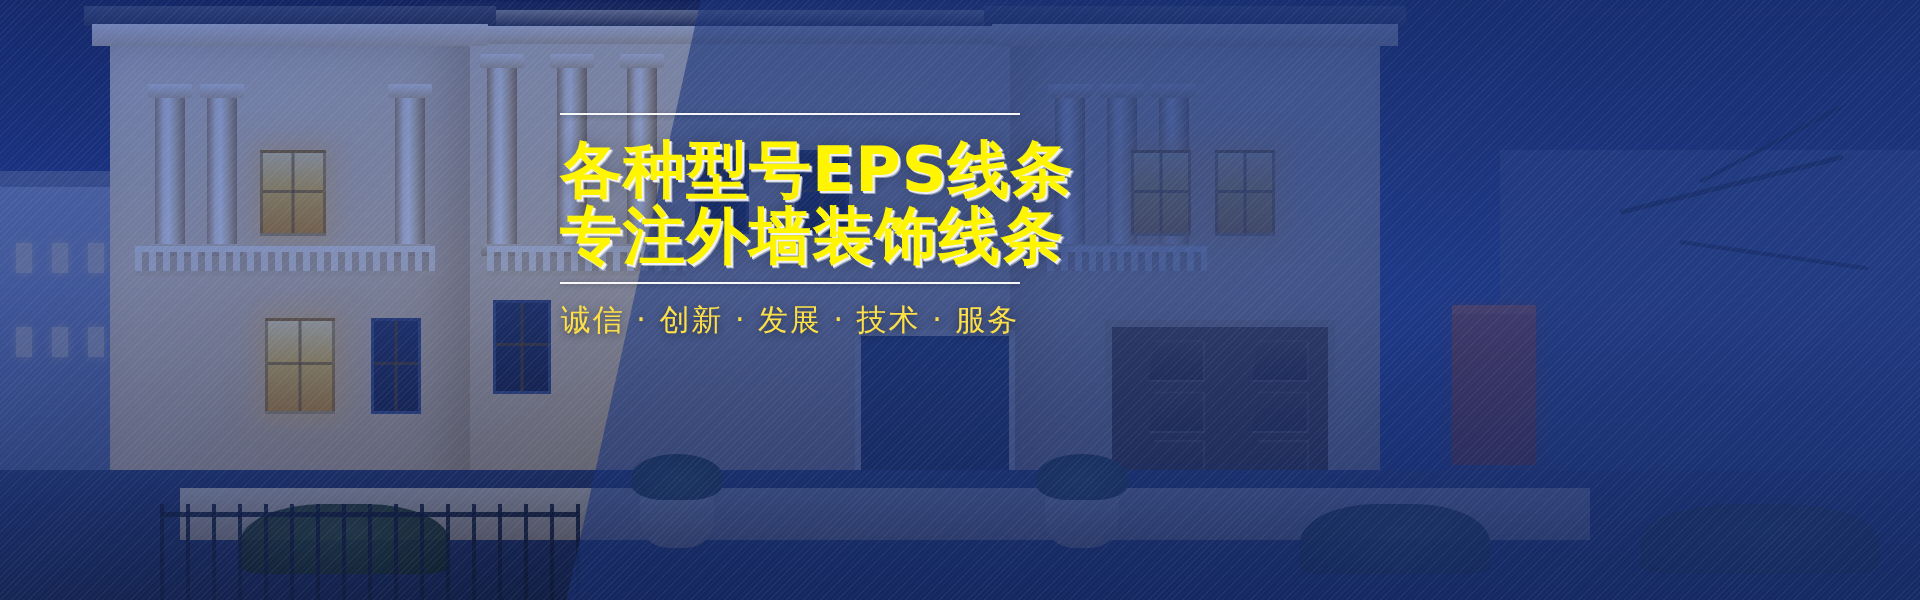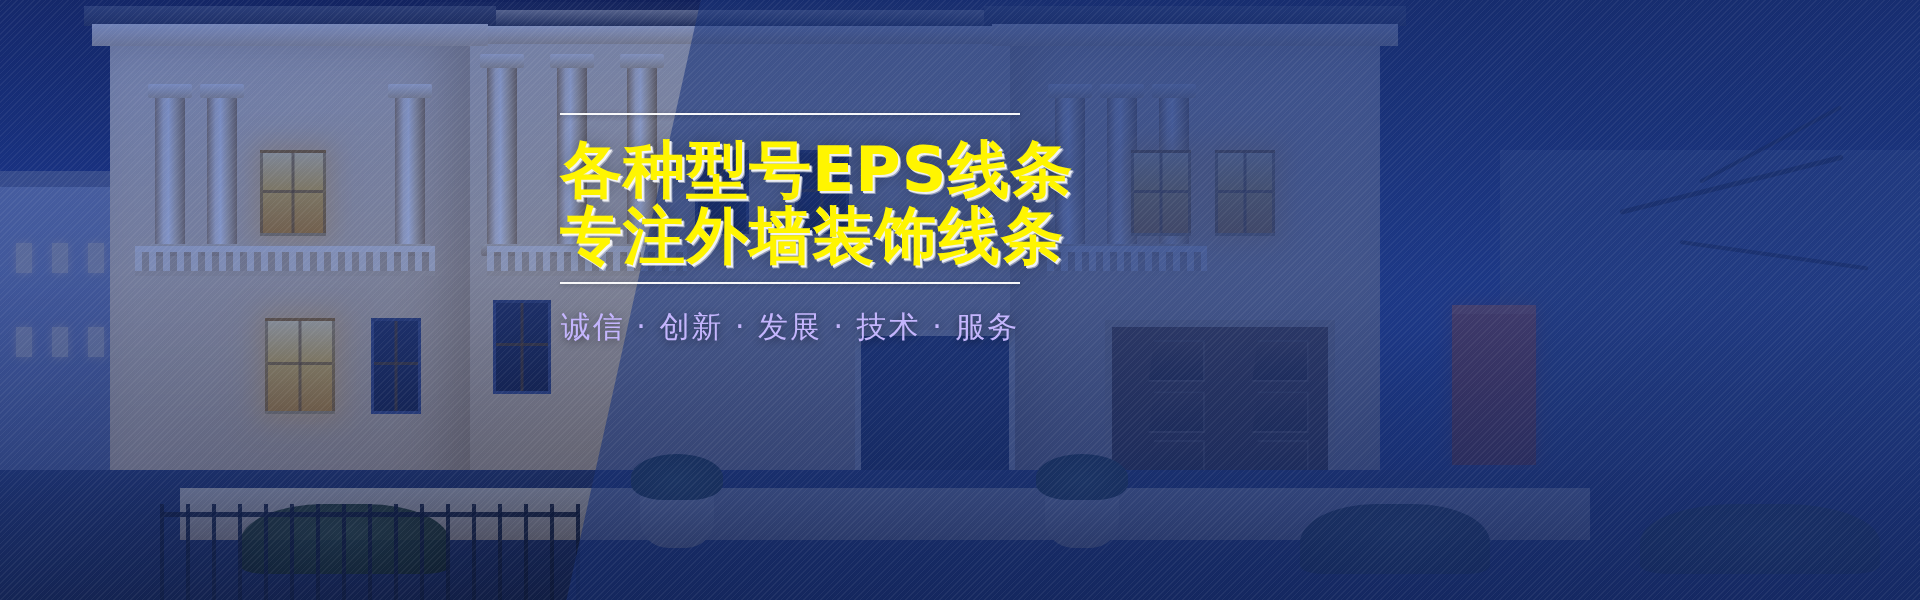--- a/index.html
+++ b/index.html
@@ -305,24 +305,24 @@
     font-weight:bold;
     color:#fff500;
     letter-spacing:1px;
     white-space:nowrap;
     text-shadow:
        2px 2px 0 rgba(255,255,255,.85),
        3px 3px 0 rgba(255,255,255,.45),
        0 0 18px rgba(0,0,0,.30);
   }
   .tagline{
-    margin-top:25px;
+    margin-top:18px;
     font-size:30px;
     line-height:1.2;
-    color:#c4b5fd;
+    color:#fde047;
     letter-spacing:2px;
     white-space:nowrap;
     text-shadow:0 2px 8px rgba(0,0,0,.45);
   }
 </style>
 </head>
 <body>
 
 <div class="stage">
 

